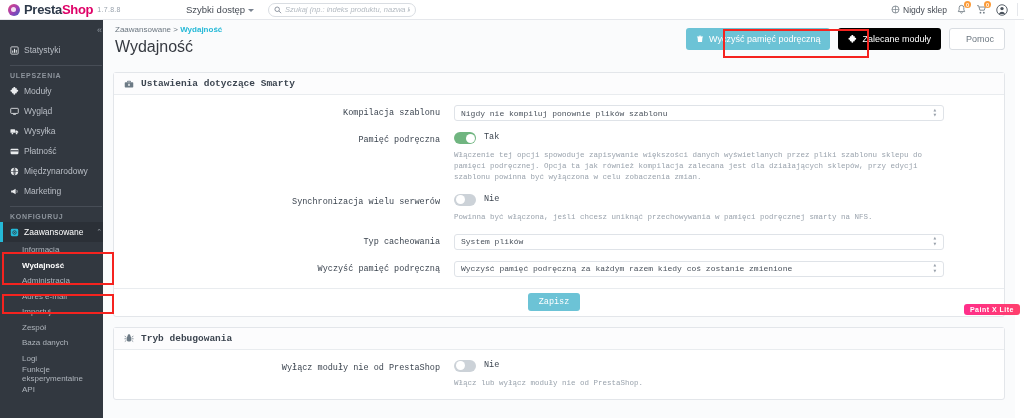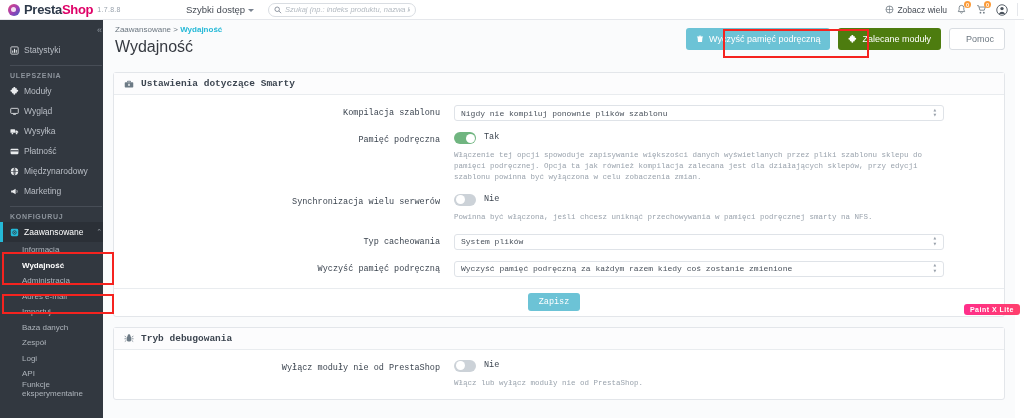--- a/index.html
+++ b/index.html
@@ -96,21 +96,21 @@
   .page-head { padding: 5px 12px 0; height: 52px; position: relative; }
   .breadcrumb { font-size: 8px; color: #6c7780; }
   .breadcrumb .cur { color: #25b9d7; font-weight: bold; }
   .page-title { font-size: 16px; color: #363a41; font-weight: normal; margin-top: 4px; }
   .head-actions { position: absolute; right: 10px; top: 8px; display: flex; align-items: center; gap: 8px; }
   .btn {
     height: 22px; border-radius: 3px; display: inline-flex; align-items: center;
     padding: 0 10px; font-size: 9px; cursor: pointer; border: none; white-space: nowrap;
   }
   .btn-teal { background: #6cc3d6; color: #fff; }
-  .btn-grey { background: #4d7c0f; color: #fff; }
+  .btn-grey { background: #000000; color: #fff; }
   .btn-white { background: #fff; color: #6c7780; border: 1px solid #d9dde2; padding-left: 16px; }
   .btn .bi { margin-right: 5px; display: inline-flex; }
 
   .panel { background: #fff; border: 1px solid #e3e6ea; border-radius: 3px; margin: 0 10px 10px; font-family: Liberation Mono, monospace; }
   .panel-head {
     height: 22px; display: flex; align-items: center; padding: 0 10px;
     border-bottom: 1px solid #e9ecef; font-size: 9.5px; font-weight: bold; color: #3c4550;
     background: #fcfcfd;
   }
   .panel-head .ph-ic { margin-right: 7px; display: inline-flex; color: #6c7a85; }
@@ -180,21 +180,21 @@
           <line x1="10" y1="10" x2="14.5" y2="14.5" stroke="#7a8390" stroke-width="1.7"></line>
         </svg>
       <span class="search-ph">Szukaj (np.: indeks produktu, nazwa kl</span>
     </div>
     <div class="topright">
       <div class="tr-item">
         <svg width="9" height="9" viewBox="0 0 16 16" style="margin-right:3px">
             <circle cx="8" cy="8" r="6.2" fill="none" stroke="#6c7780" stroke-width="1.4"></circle>
             <path d="M8 1.8v12.4M2 8h12" stroke="#6c7780" stroke-width="1.1" fill="none"></path>
           </svg>
-        <span>Zobacz wielu</span>
+        <span>Nigdy sklep</span>
       </div>
       <div class="badgewrap">
         <svg width="11" height="11" viewBox="0 0 16 16">
             <path d="M8 2a3.4 3.4 0 0 0-3.4 3.4v3L3.4 11h9.2l-1.2-2.6v-3A3.4 3.4 0 0 0 8 2z" fill="none" stroke="#6c7780" stroke-width="1.2"></path>
             <path d="M6.6 12.3a1.45 1.45 0 0 0 2.8 0" fill="none" stroke="#6c7780" stroke-width="1.2"></path>
           </svg>
         <span class="badge">0</span>
       </div>
       <div class="badgewrap">
         <svg width="11" height="11" viewBox="0 0 16 16">
@@ -316,33 +316,33 @@
       <div class="sub-item">
           <span>Administracja</span>
         </div>
       <div class="sub-item">
           <span>Adres e-mail</span>
         </div>
       <div class="sub-item">
           <span>Importuj</span>
         </div>
       <div class="sub-item">
+          <span>Zespół</span>
+        </div>
+      <div class="sub-item">
           <span>Baza danych</span>
         </div>
       <div class="sub-item">
-          <span>Zespół</span>
-        </div>
-      <div class="sub-item">
           <span>Logi</span>
         </div>
       <div class="sub-item">
+          <span>Funkcje eksperymentalne</span>
+        </div>
+      <div class="sub-item">
           <span>API</span>
-        </div>
-      <div class="sub-item">
-          <span>Funkcje eksperymentalne</span>
         </div>
     </div>
   </div>
 
   <div class="redbox" style="left:2px; top:252px; width:112px; height:33px;"></div>
   <div class="redbox" style="left:2px; top:294px; width:112px; height:20px;"></div>
   <div class="redbox" style="left:723px; top:29px; width:146px; height:29px;"></div>
 
   <div class="main">
 

